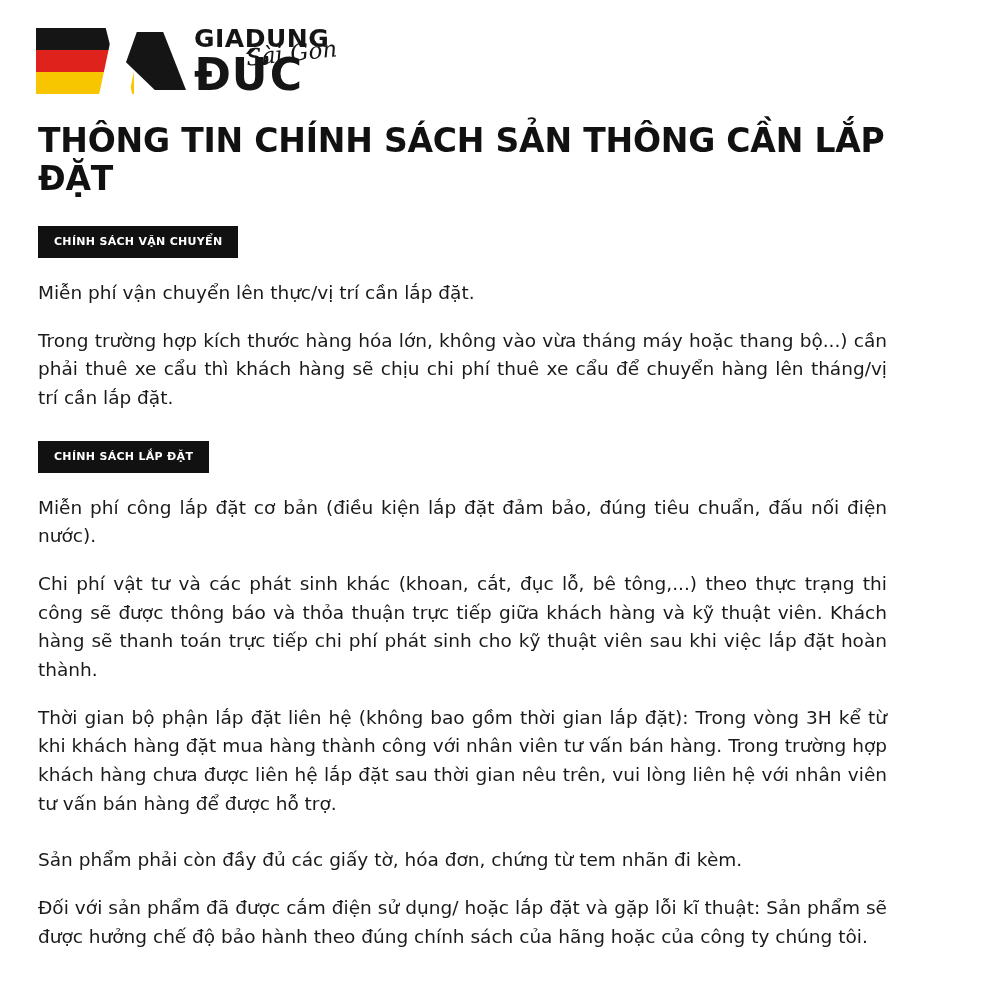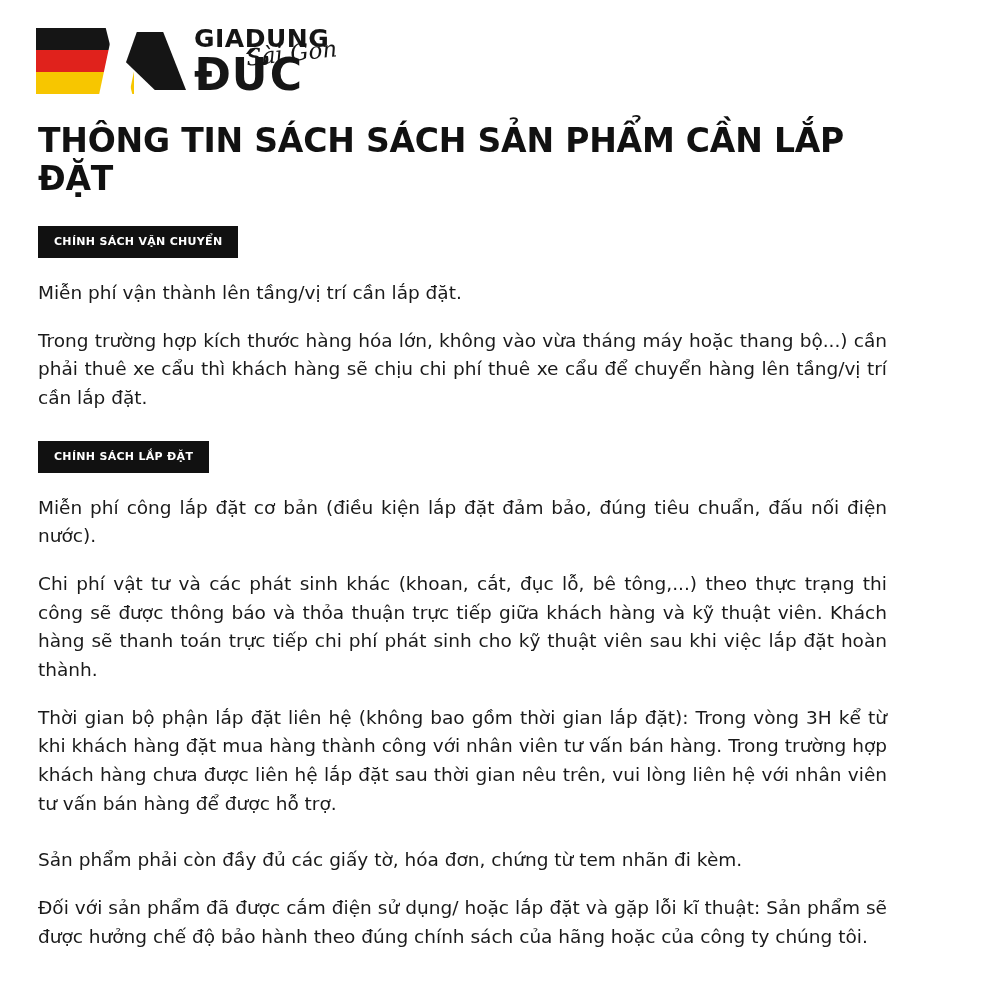--- a/index.html
+++ b/index.html
@@ -149,26 +149,26 @@
       <div class="brush2"></div>
     </div>
     <div class="stroke"></div>
     <div class="logo-text">
       <div class="logo-line1">GIADUNG</div>
       <div class="logo-line2">ĐỨC</div>
       <div class="logo-script">Sài Gòn</div>
     </div>
   </div>
 
-  <h1 class="doc-title">THÔNG TIN SÁCH SÁCH SẢN PHẨM CẦN LẮP ĐẶT</h1>
+  <h1 class="doc-title">THÔNG TIN CHÍNH SÁCH SẢN THÔNG CẦN LẮP ĐẶT</h1>
 
   <div class="section">
     <div class="sec-badge">CHÍNH SÁCH VẬN CHUYỂN</div>
-    <p class="para">Miễn phí vận thành lên tầng/vị trí cần lắp đặt.</p>
-    <p class="para">Trong trường hợp kích thước hàng hóa lớn, không vào vừa tháng máy hoặc thang bộ...) cần phải thuê xe cẩu thì khách hàng sẽ chịu chi phí thuê xe cẩu để chuyển hàng lên tầng/vị trí cần lắp đặt.</p>
+    <p class="para">Miễn phí vận chuyển lên thực/vị trí cần lắp đặt.</p>
+    <p class="para">Trong trường hợp kích thước hàng hóa lớn, không vào vừa tháng máy hoặc thang bộ...) cần phải thuê xe cẩu thì khách hàng sẽ chịu chi phí thuê xe cẩu để chuyển hàng lên tháng/vị trí cần lắp đặt.</p>
   </div>
 
   <div class="section">
     <div class="sec-badge">CHÍNH SÁCH LẮP ĐẶT</div>
     <p class="para">Miễn phí công lắp đặt cơ bản (điều kiện lắp đặt đảm bảo, đúng tiêu chuẩn, đấu nối điện nước).</p>
     <p class="para">Chi phí vật tư và các phát sinh khác (khoan, cắt, đục lỗ, bê tông,...) theo thực trạng thi công sẽ được thông báo và thỏa thuận trực tiếp giữa khách hàng và kỹ thuật viên. Khách hàng sẽ thanh toán trực tiếp chi phí phát sinh cho kỹ thuật viên sau khi việc lắp đặt hoàn thành.</p>
     <p class="para">Thời gian bộ phận lắp đặt liên hệ (không bao gồm thời gian lắp đặt): Trong vòng 3H kể từ khi khách hàng đặt mua hàng thành công với nhân viên tư vấn bán hàng. Trong trường hợp khách hàng chưa được liên hệ lắp đặt sau thời gian nêu trên, vui lòng liên hệ với nhân viên tư vấn bán hàng để được hỗ trợ.</p>
   </div>
 
   <div class="section">

